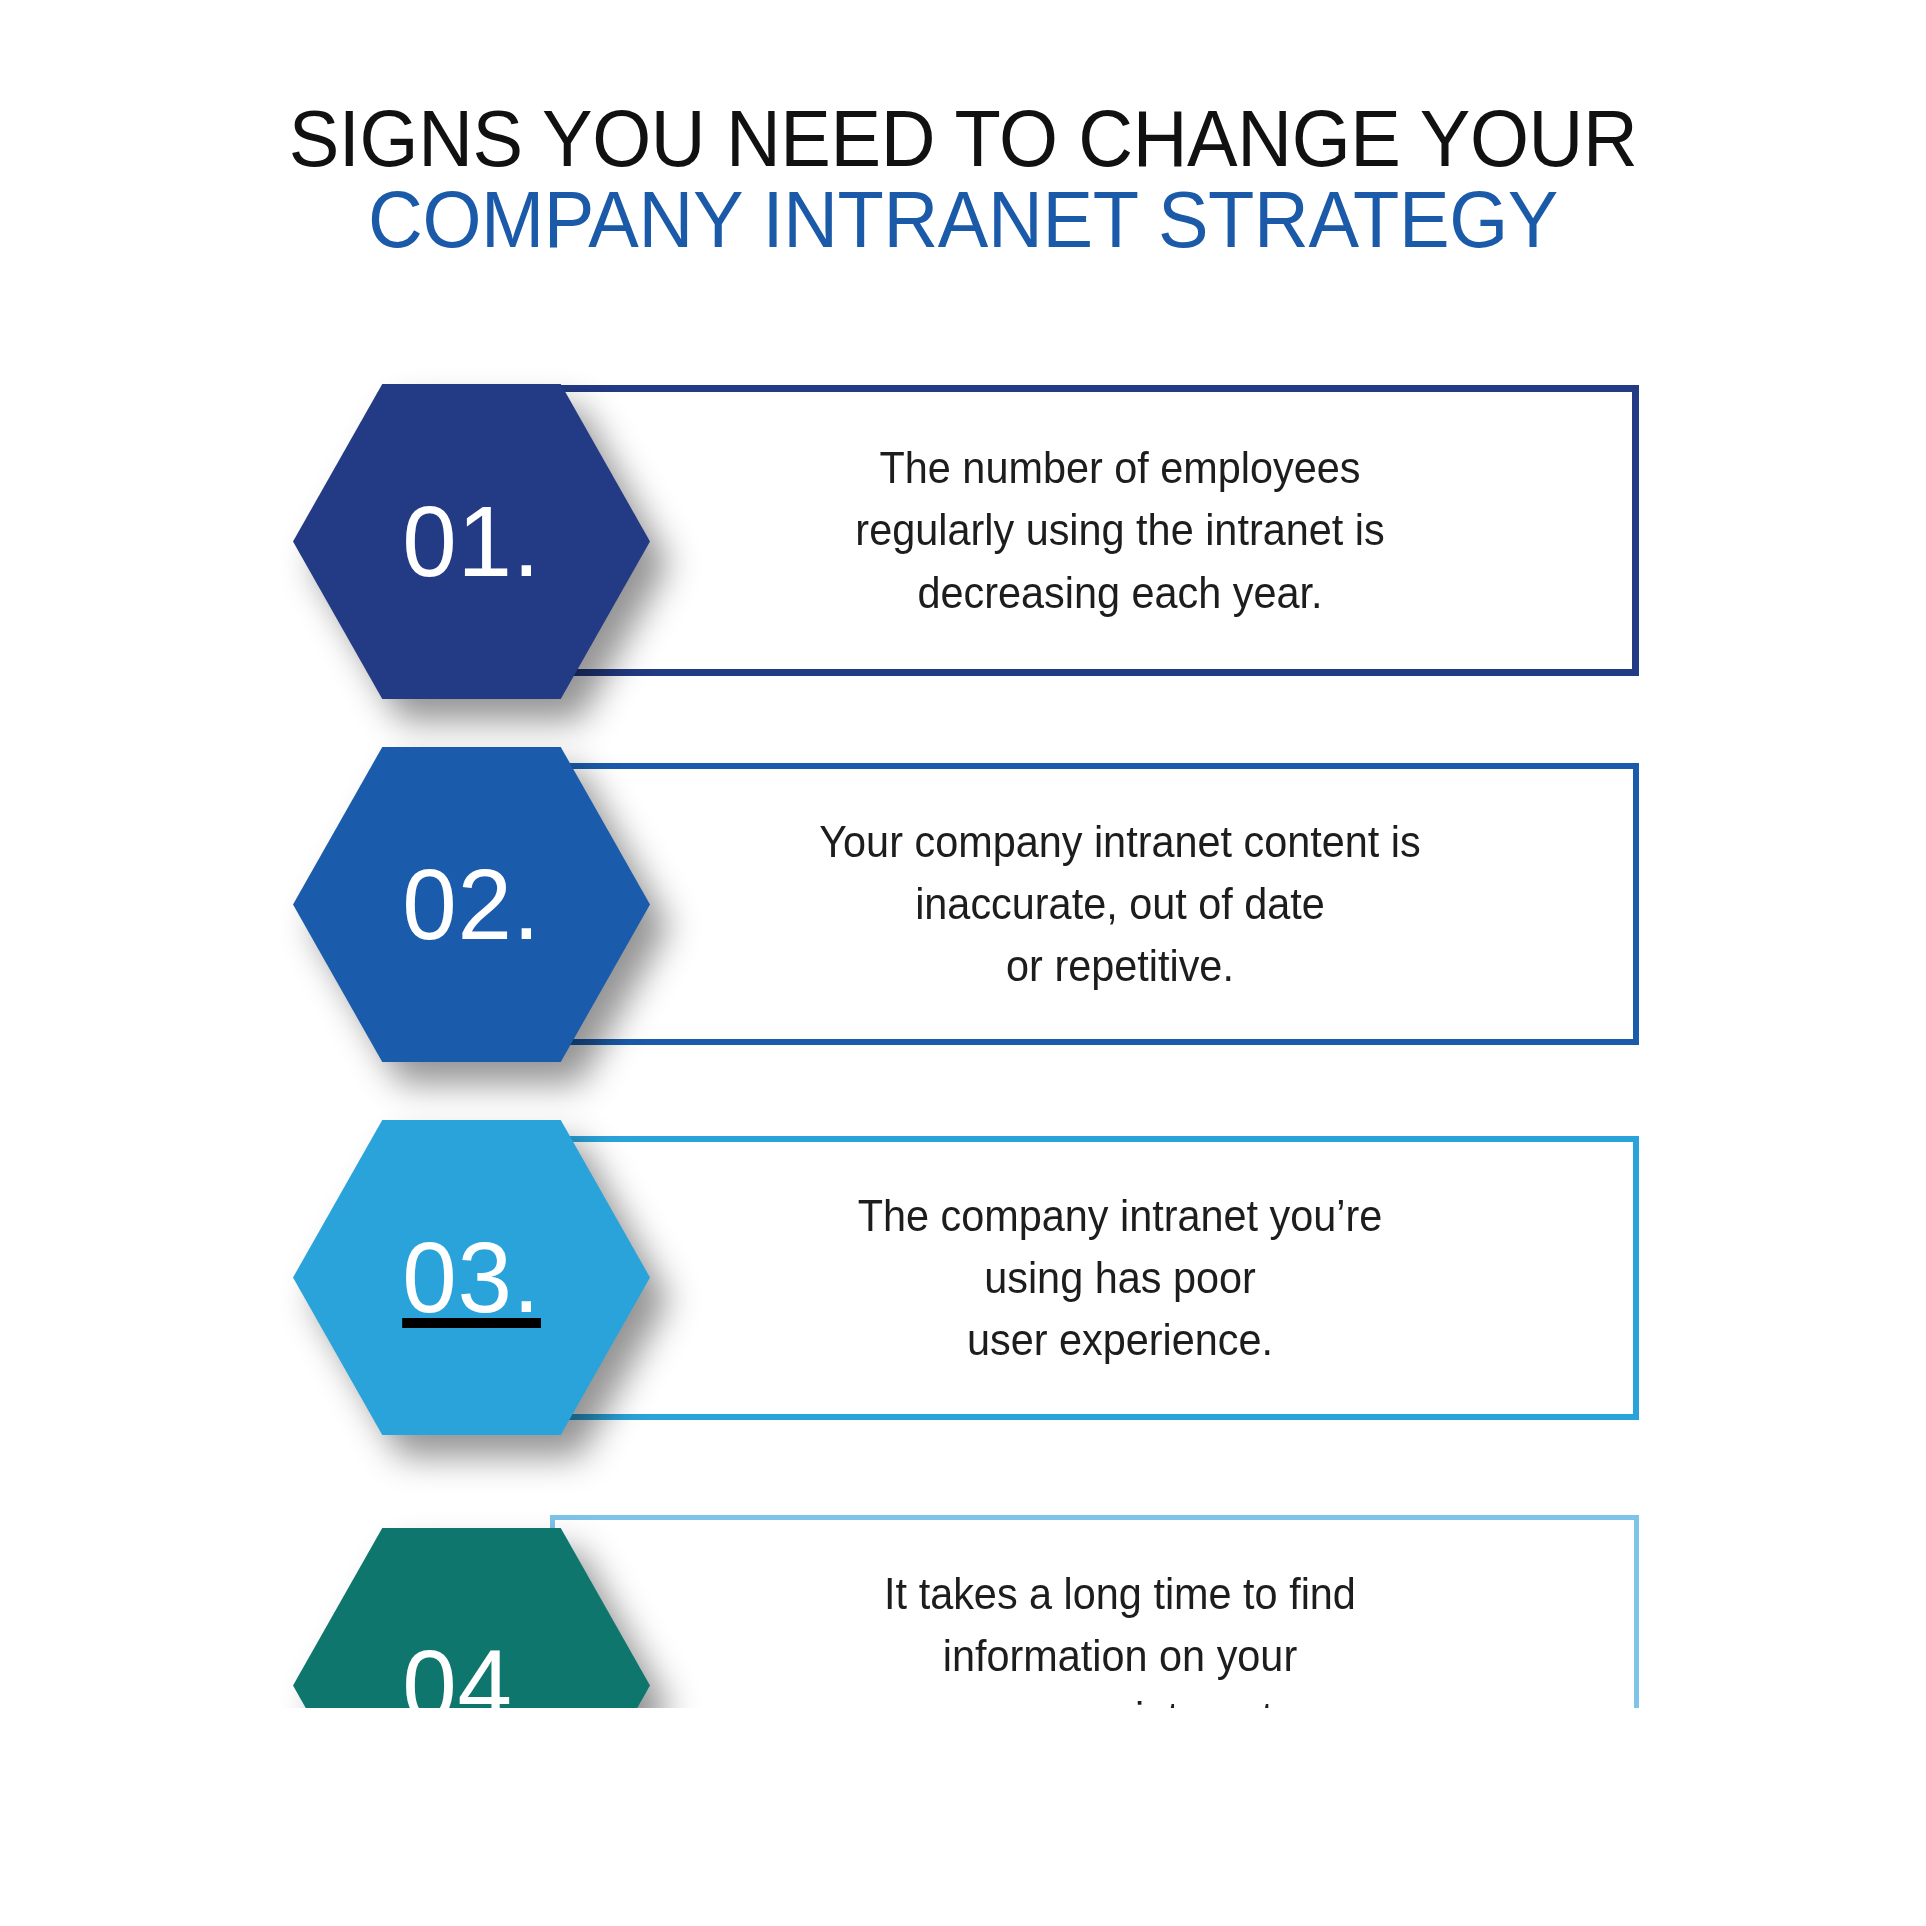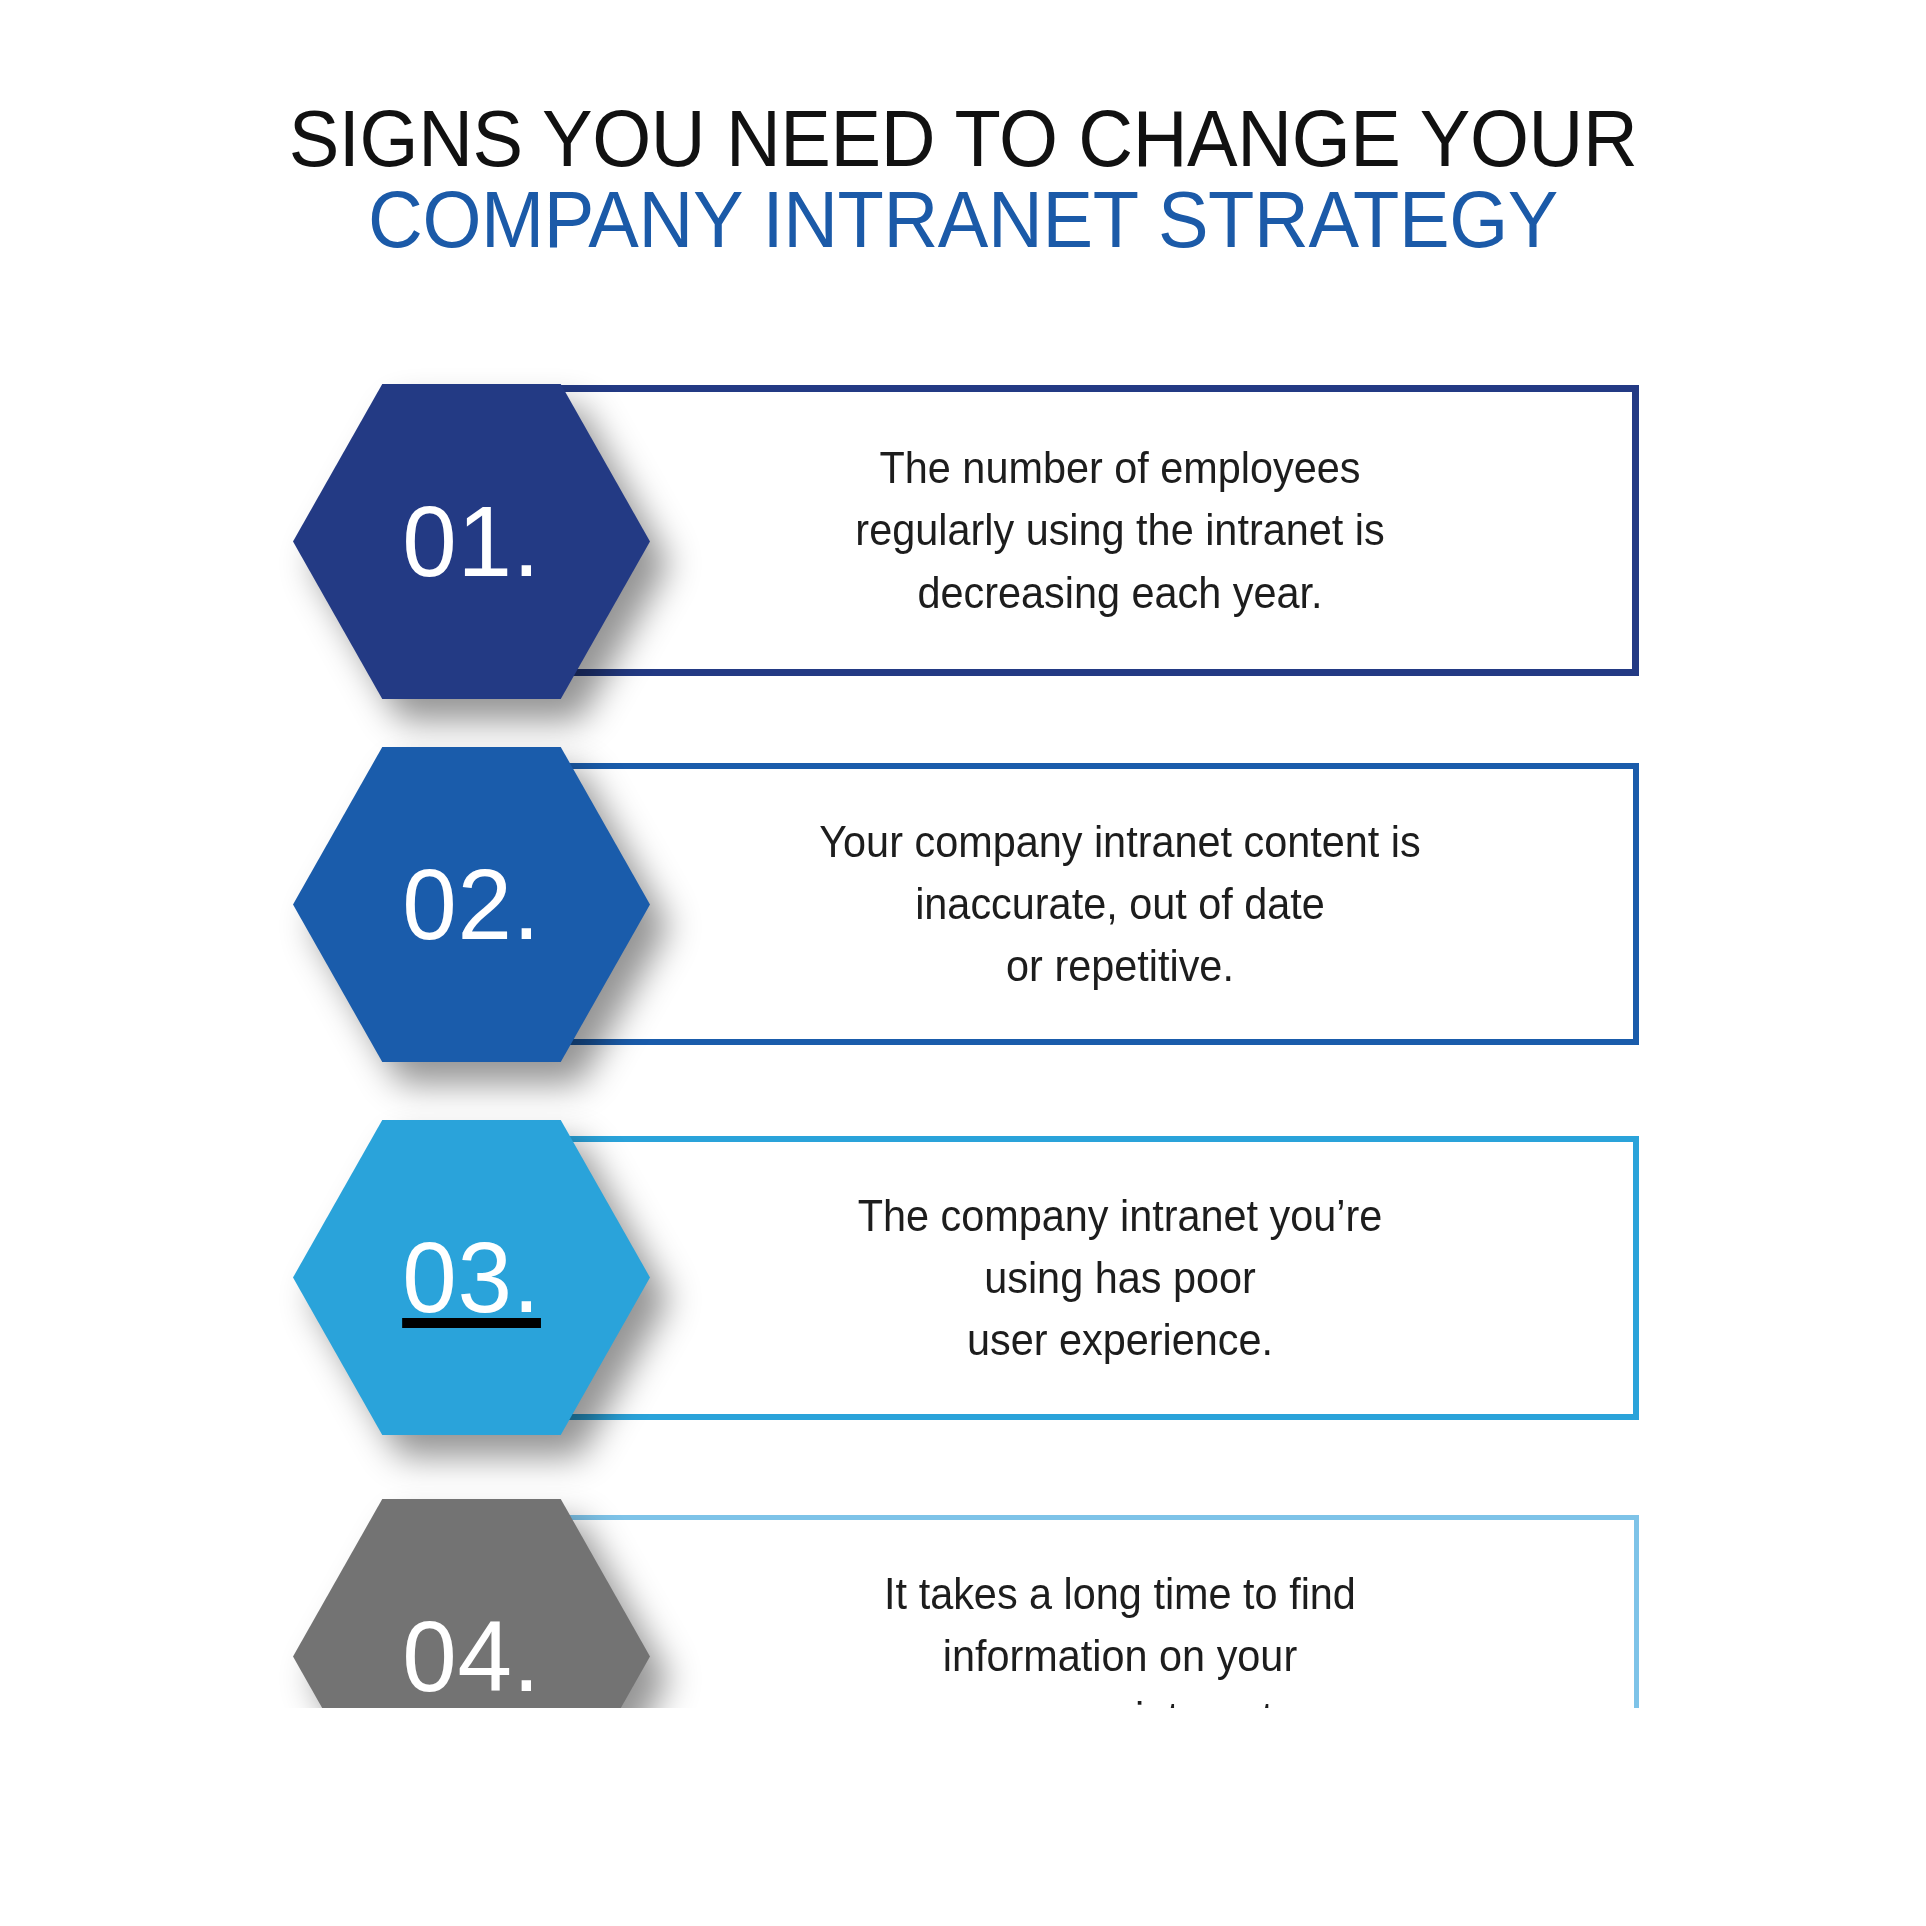--- a/index.html
+++ b/index.html
@@ -136,20 +136,20 @@
       </div>
     </div>
   </div>
 
   <div class="row" id="row-3">
     <div class="card-frame" id="frame-3" style="left: 550px; top: 1515px; width: 1089px; height: 282px; border-width: 5.6px; border-color: rgb(126, 195, 232);"></div>
     <div class="card-text" id="text-3" style="left: 601px; top: 1515px; width: 1038px; height: 282px; display: flex; flex-direction: column; align-items: center; justify-content: center;">It takes a long time to find
 information on your
 company intranet.</div>
     <div class="hex-wrap" id="hexwrap-3" style="left: 293px; top: 1499px; width: 357px; height: 315px;">
-      <div class="hex" id="hex-3" style="background: #737373;">
+      <div class="hex" id="hex-3" style="background: #0f766e; margin-top: 29px;">
         <span class="hex-num" id="hexnum-3">04.</span>
       </div>
     </div>
   </div>
 
 </div>
 
 
 </body></html>

